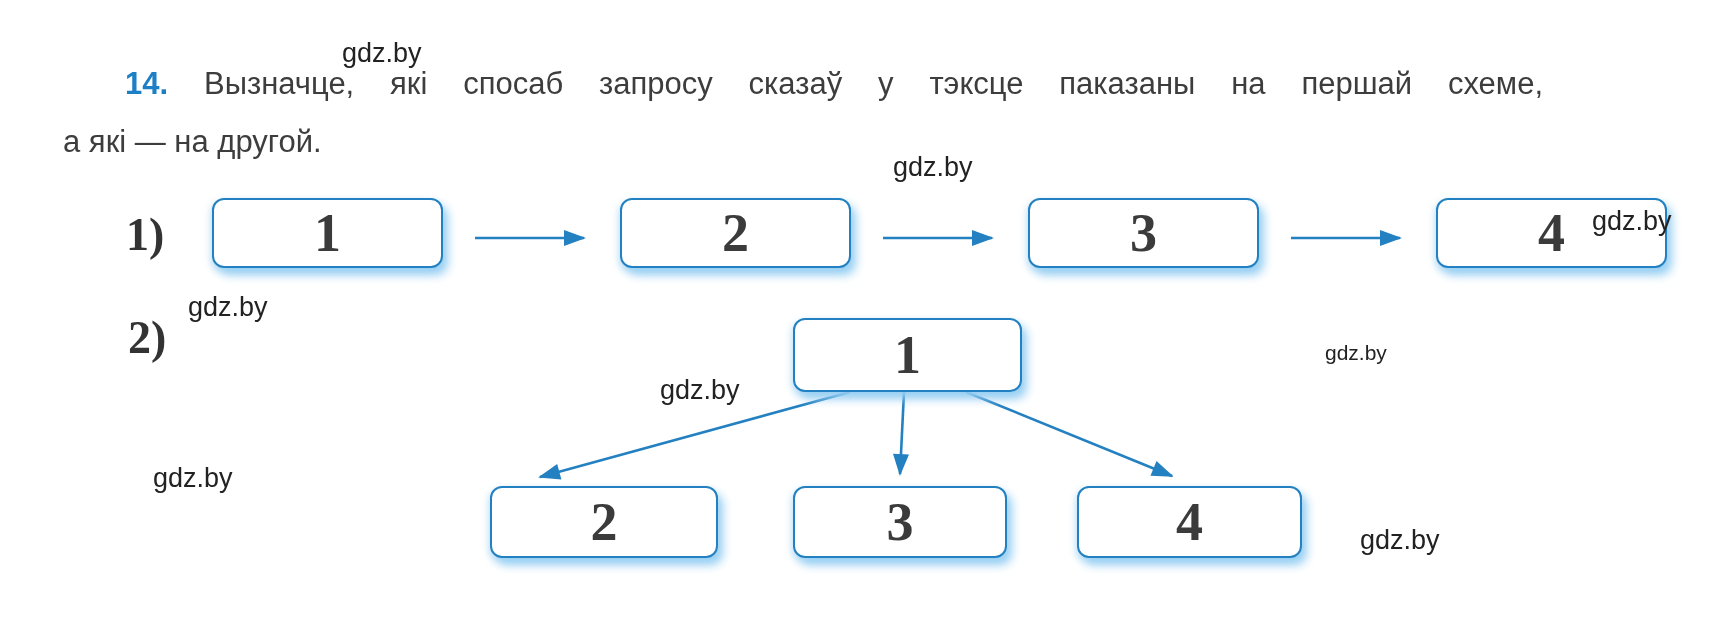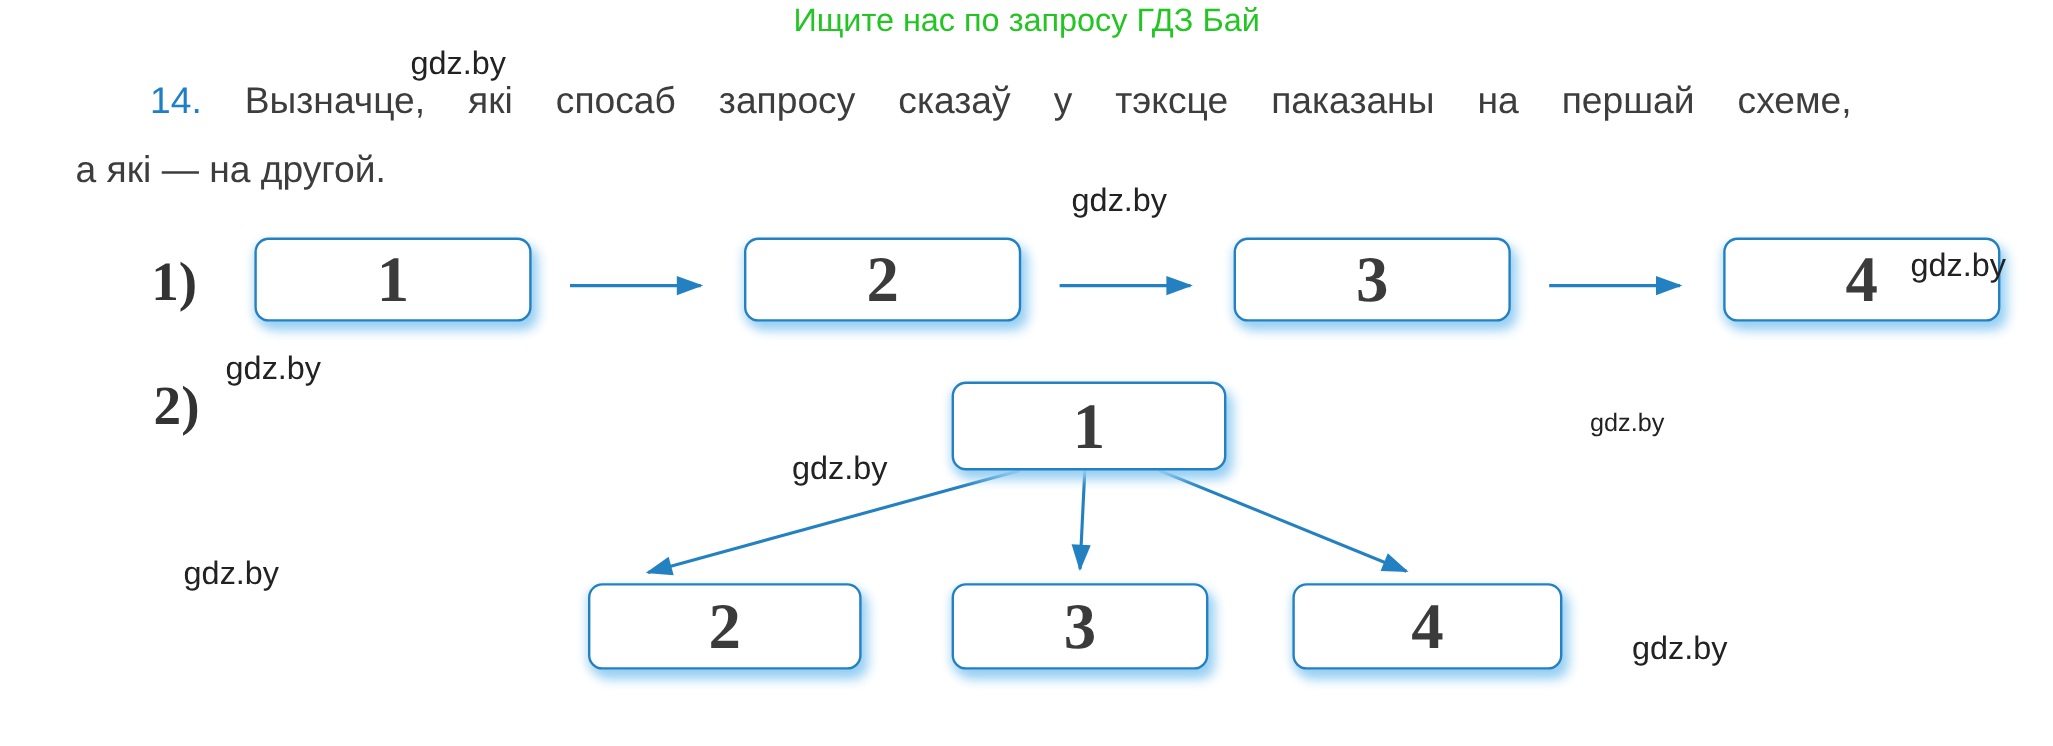--- a/index.html
+++ b/index.html
@@ -10,21 +10,21 @@
   
   .promo{
     position:absolute;top:2px;left:50%;transform:translateX(-50%);
     font-size:27px;line-height:30px;color:#22c522;white-space:nowrap;
   }
   .task-line1{
     position:absolute;left:125px;top:64px;width:1418px;
     font-size:31px;line-height:40px;color:#3d3d3d;
     text-align:justify;text-align-last:justify;
   }
-  .task-num{color:#1d80c6;font-weight:normal;}
+  .task-num{color:#1d80c6;font-weight:bold;}
   .task-line2{
     position:absolute;left:63px;top:122px;
     font-size:31px;line-height:40px;color:#3d3d3d;white-space:nowrap;
   }
   .footer-sig{
     position:absolute;top:583px;left:50%;transform:translateX(-50%);
     font-size:27px;line-height:32px;color:#46128e;white-space:nowrap;
   }
   
   .wm{
@@ -60,21 +60,20 @@
   .s2b2{left:490px;top:486px;width:228px;height:72px;}
   .s2b3{left:793px;top:486px;width:214px;height:72px;}
   .s2b4{left:1077px;top:486px;width:225px;height:72px;}
   .connectors{position:absolute;left:0;top:0;z-index:1;}
 </style>
 </head>
 <body>
 
 <div class="canvas">
 
-  <div class="promo">Ищите нас по запросу ГДЗ Бай</div>
 
   <div class="task-line1">
     <span class="task-num">14.</span>
     <span>Вызначце, які спосаб запросу сказаў у тэксце паказаны на першай схеме,</span>
   </div>
   <div class="task-line2">а які — на другой.</div>
 
   <svg class="connectors" width="1711" height="622" viewBox="0 0 1711 622">
     <defs>
       <marker id="ah" markerUnits="userSpaceOnUse" markerWidth="24" markerHeight="18" refX="21" refY="9" orient="auto">

